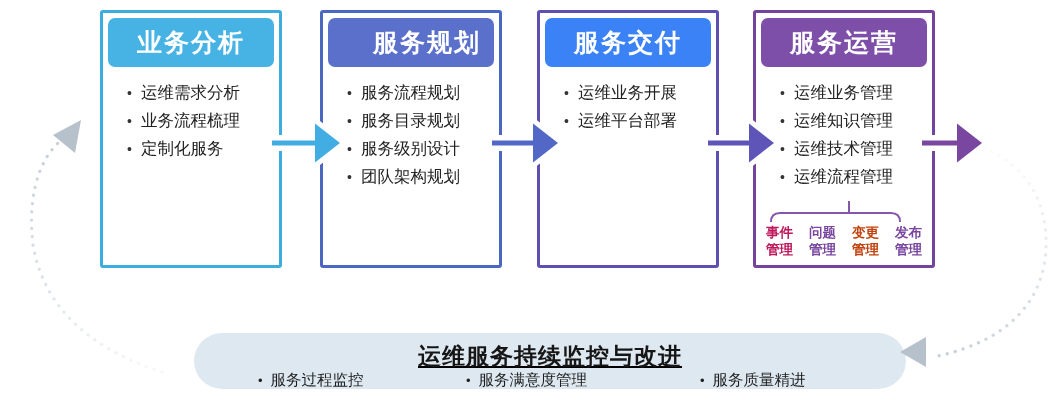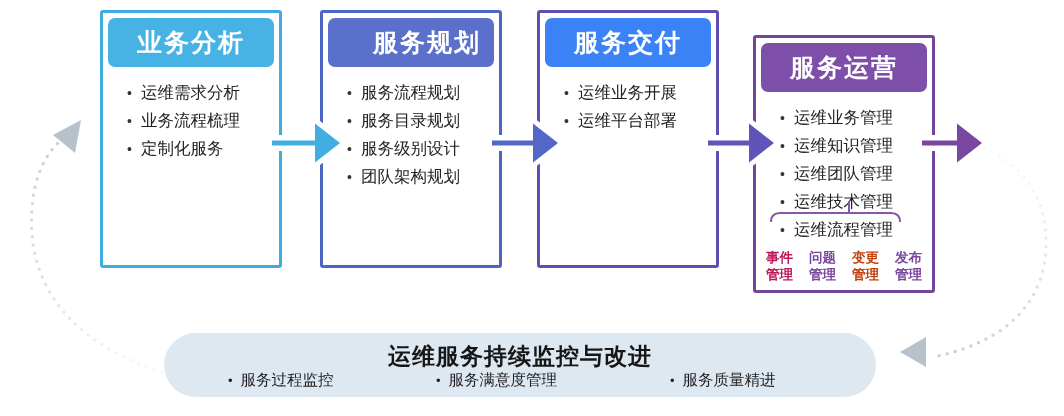--- a/index.html
+++ b/index.html
@@ -31,22 +31,22 @@
     position:absolute;left:0;right:0;top:211px;
     display:flex;justify-content:center;gap:9px;z-index:2;
   }
   .sub-item{
     width:34px;text-align:center;font-size:13.5px;line-height:17px;
     font-weight:bold;color:#7A47A0;
   }
 
   
   .bottom-pill{
-    position:absolute;left:164px;top:333px;width:712px;height:64px;
-    border-radius:38px;background:#DEE8F1;z-index:1;box-sizing:border-box;
+    position:absolute;left:194px;top:333px;width:712px;height:56px;
+    border-radius:38px;background:#DEE8F1;z-index:1;box-sizing:border-box;text-decoration:underline;
   }
   .pill-title{
     padding-top:8px;text-align:center;font-size:23px;font-weight:bold;
     color:#161616;letter-spacing:1px;
   }
   .pill-item{
     position:absolute;top:37px;font-size:15.5px;color:#1d1d1d;white-space:nowrap;text-align:right;
   }
   .pill-item::before{content:"•";margin-right:8px;font-size:13px;color:#222;}
   .pill-item.p0{left:64px;}
@@ -81,26 +81,25 @@
   </div>
 
   <div class="stage-box" style="left: 537px; border-color: rgb(94, 80, 178);">
     <div class="stage-header" style="background-color: #3b82f6; text-align: center;">服务交付</div>
     <ul class="stage-list">
       <li>运维业务开展</li>
       <li>运维平台部署</li>
     </ul>
   </div>
 
-  <div class="stage-box" style="left: 753px; border-color: rgb(118, 67, 156); margin-top: 25px;">
+  <div class="stage-box" style="left: 753px; border-color: rgb(118, 67, 156);">
     <div class="stage-header" style="background-color: rgb(126, 79, 169);">服务运营</div>
     <ul class="stage-list">
       <li>运维业务管理</li>
       <li>运维知识管理</li>
-      <li>运维团队管理</li>
       <li>运维技术管理</li>
       <li>运维流程管理</li>
     </ul>
     <div class="sub-items">
       <div class="sub-item" style="color: #be185d;">
         <div>事件</div>
         <div>管理</div>
       </div>
       <div class="sub-item" style="color: rgb(122, 71, 160);">
         <div>问题</div>

